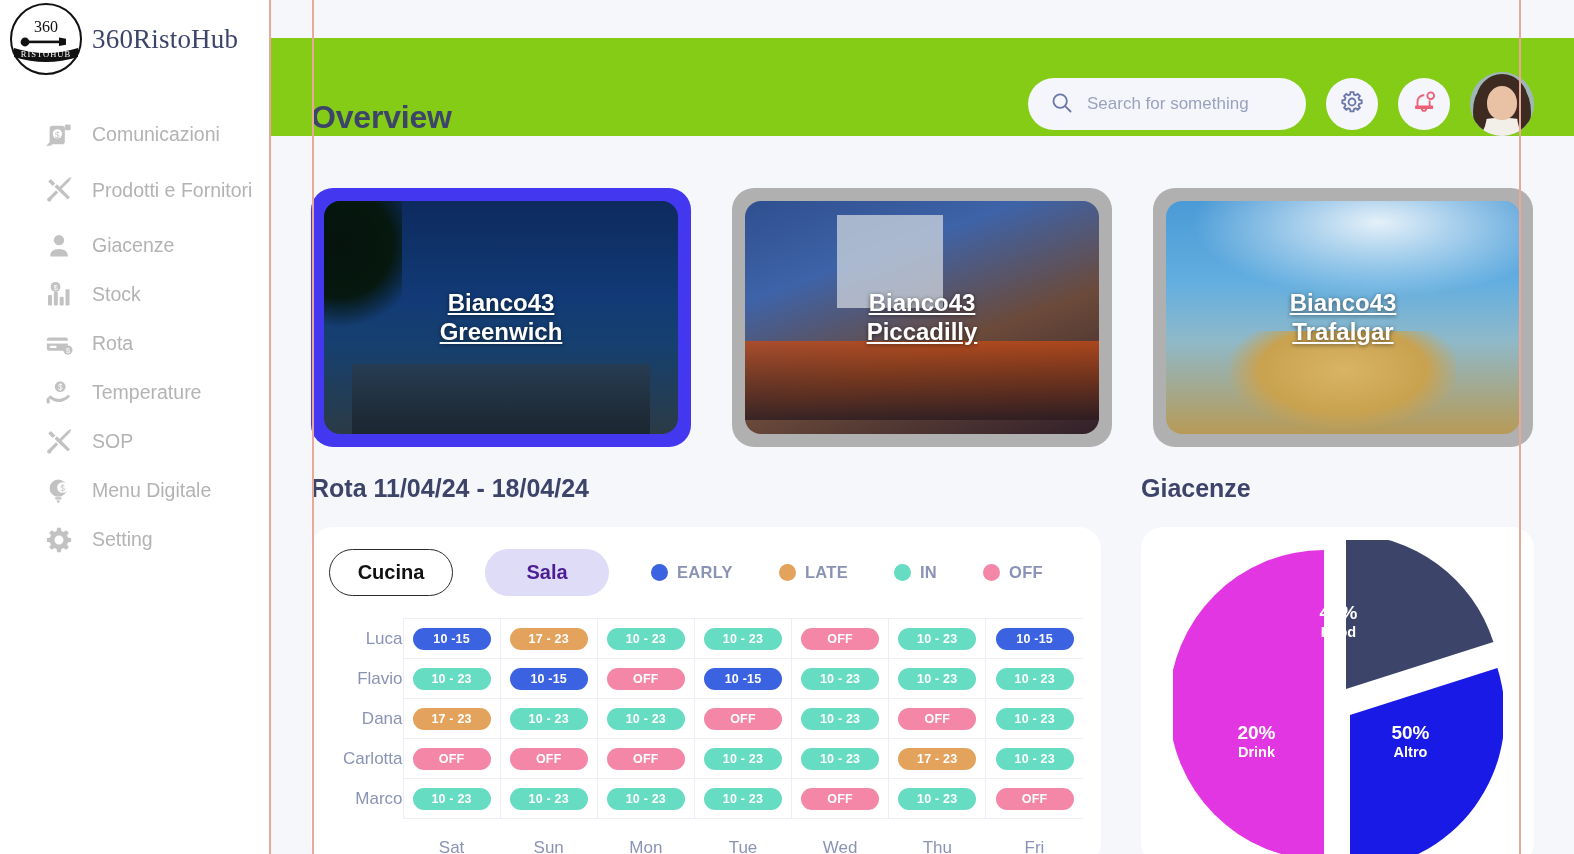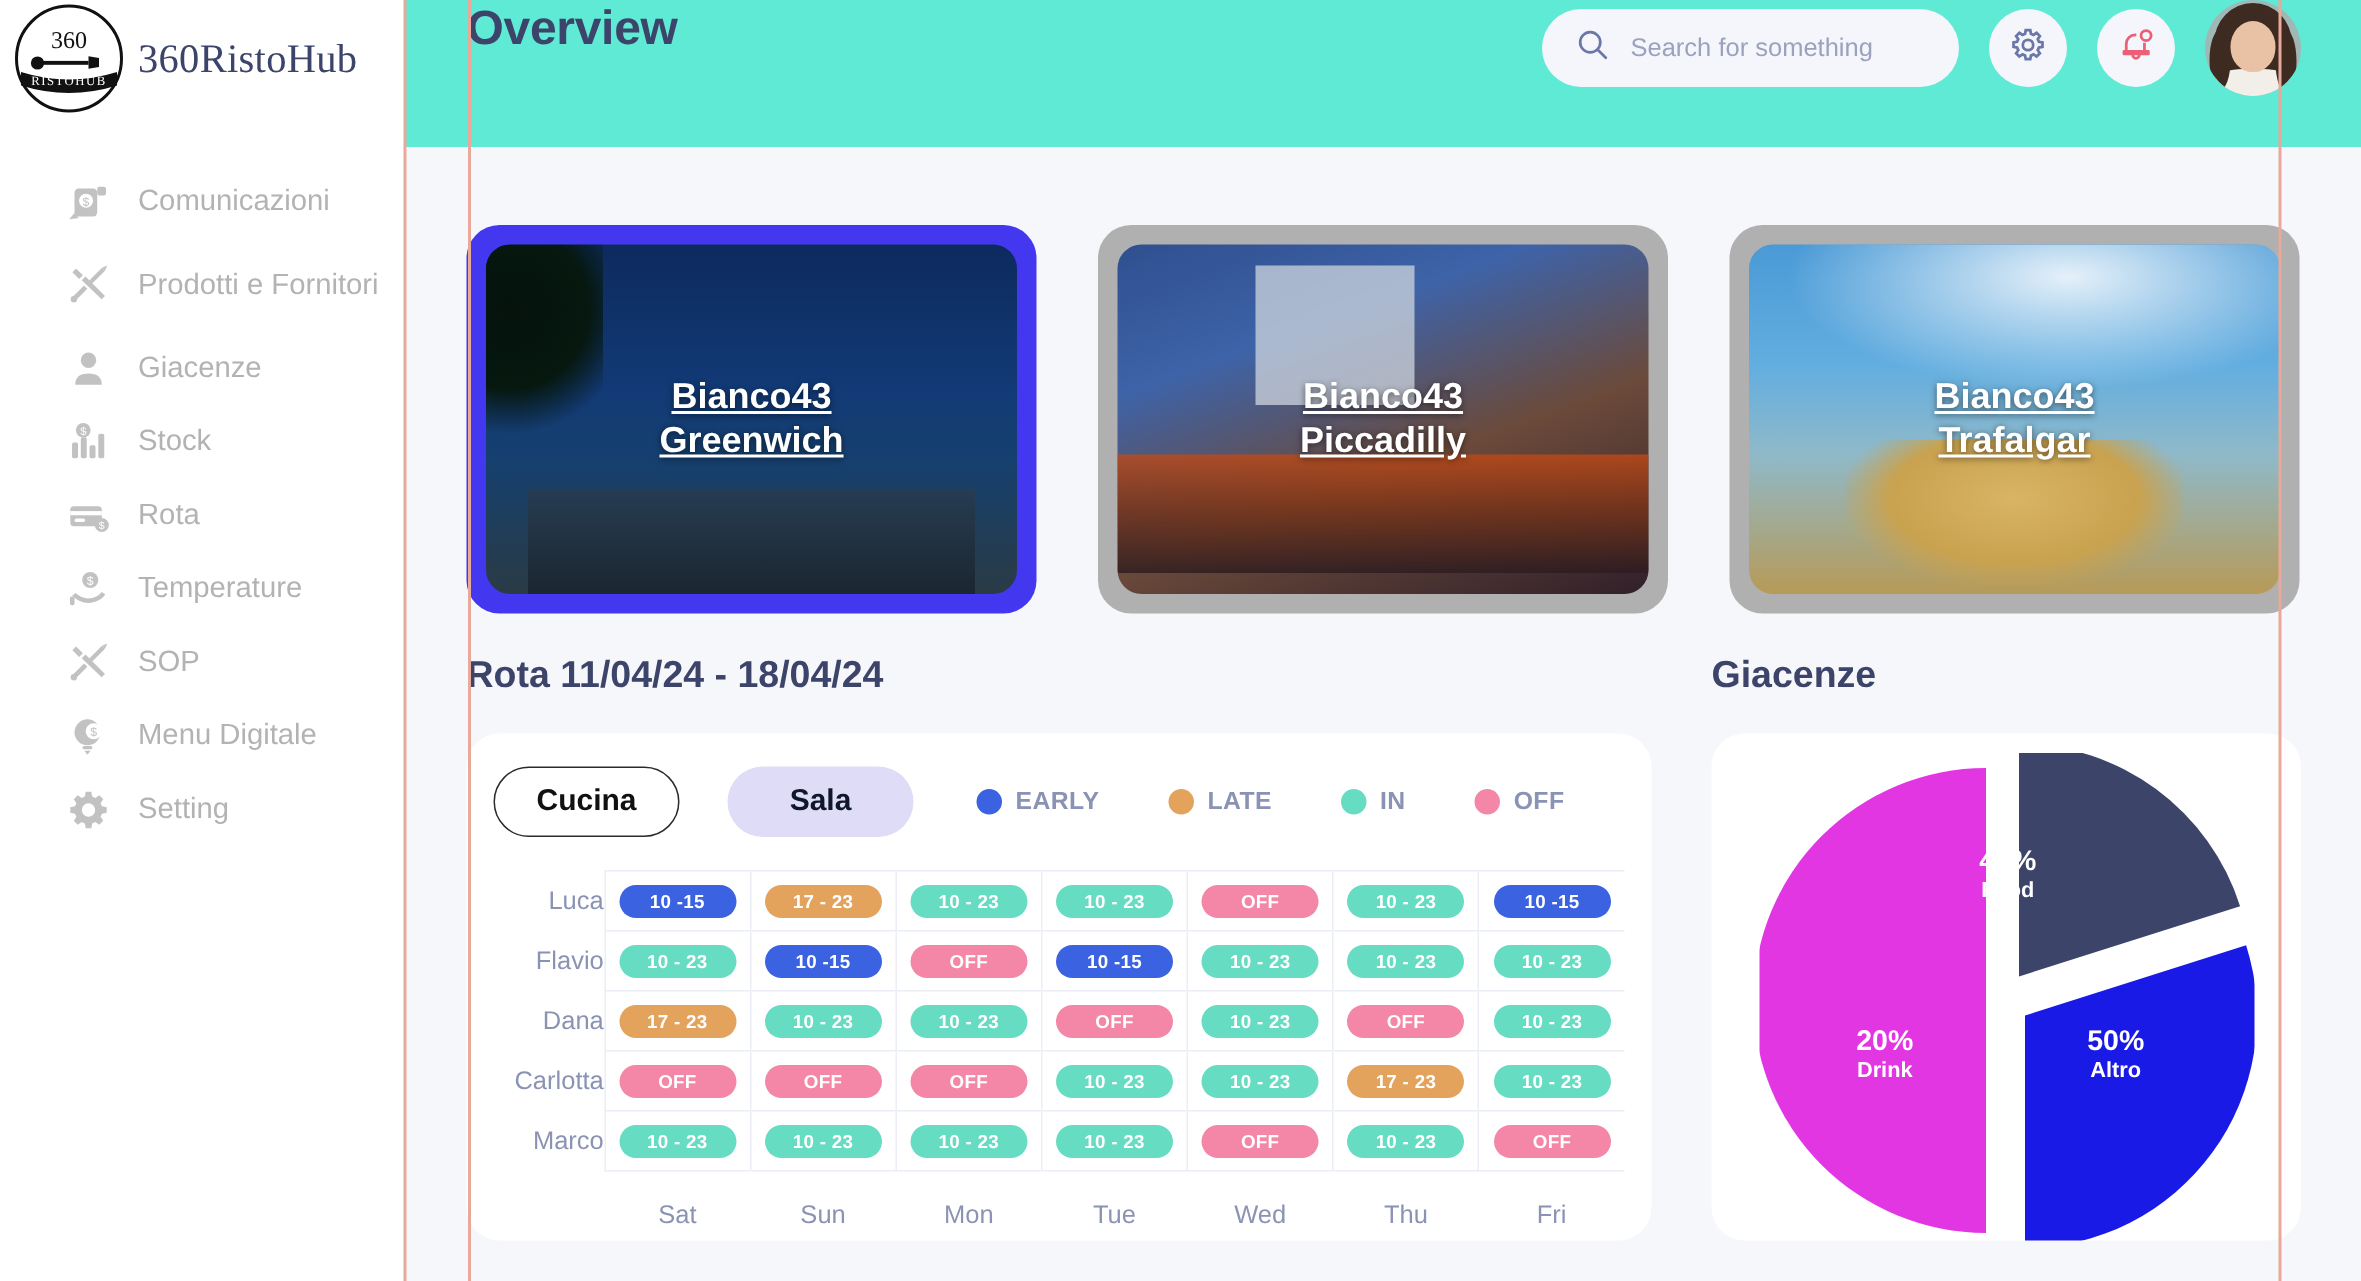--- a/index.html
+++ b/index.html
@@ -34,22 +34,23 @@
   }
   .nav-item.two-line { height: 62px; }
   .nav-ico { width: 46px; min-width: 46px; display: flex; align-items: center; justify-content: center; color: #c2c2c2; }
   .nav-label { font-size: 19.5px; color: #b3b3b3; line-height: 1.18; }
   .nav-item.active .nav-label { color: #3b5bf5; font-weight: 700; }
   .nav-item.active .nav-ico { color: #3b5bf5; }
 
   
   .main { flex: 1; height: 854px; position: relative; background: #f6f7fb; }
   .topbar {
-    height: 98px; background: #5eead4; display: flex; align-items: flex-start;
+    height: 98px; background: #84cc16; display: flex; align-items: flex-end;
     padding: 0 40px 0 41px;
+    margin-top: 38px;
   }
   .page-title { font-size: 32px; font-weight: 700; color: #3d4469; letter-spacing: -.2px; }
   .topbar-right { margin-left: auto; display: flex; align-items: center; gap: 20px; }
   .search-box {
     width: 278px; height: 52px; background: #f4f6fb; border-radius: 26px;
     display: flex; align-items: center; gap: 14px; padding: 0 22px;
   }
   .search-box input {
     border: none; outline: none; background: transparent;
     font-size: 17px; color: #8e96b3; font-family: "Liberation Sans", sans-serif; width: 180px;
@@ -111,21 +112,21 @@
   .rota-card {
     margin-top: 24px; background: #fff; border-radius: 22px; height: 338px;
     padding: 22px 18px 0 18px; position: relative; overflow: hidden;
   }
   .rota-head { display: flex; align-items: center; gap: 0; padding-left: 0; }
   .toggle {
     height: 47px; min-width: 124px; border-radius: 24px; display:flex; align-items:center;
     justify-content:center; font-size: 20px; font-weight: 700; cursor: pointer;
   }
   .toggle.on { background: #fff; border: 1.6px solid #2b2b2b; color: #111; }
-  .toggle.off { background: #dedcf7; border: none; color: #0f172a; margin-left: 32px; }
+  .toggle.off { background: #dedcf7; border: none; color: #4c1d95; margin-left: 32px; }
   .legend { display: flex; gap: 0; margin-left: 42px; }
   .legend-item { display: flex; align-items: center; gap: 9px; margin-right: 46px; }
   .legend-dot { width: 17px; height: 17px; border-radius: 50%; }
   .legend-label { font-size: 16.5px; color: #8b93b5; font-weight: 600; letter-spacing: .3px; }
 
   .grid-wrap { margin-top: 22px; position: relative; }
   table.rota { border-collapse: collapse; width: 100%; table-layout: fixed; }
   table.rota td { padding: 0; height: 40px; vertical-align: middle; }
   td.name {
     width: 74px; font-size: 17px; color: #8b93b5; text-align: right;

